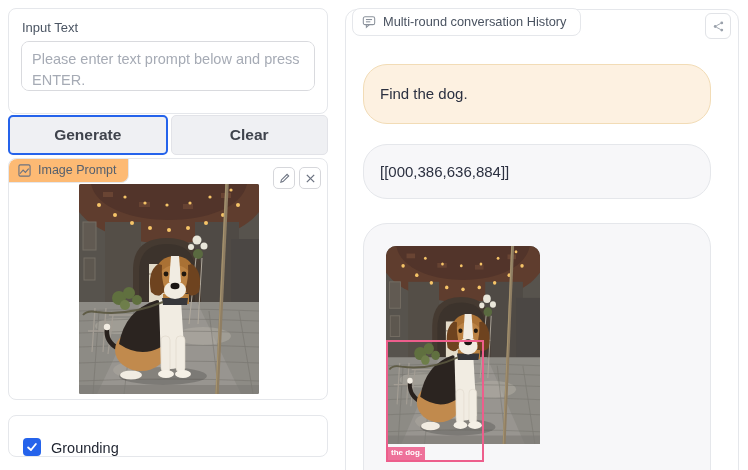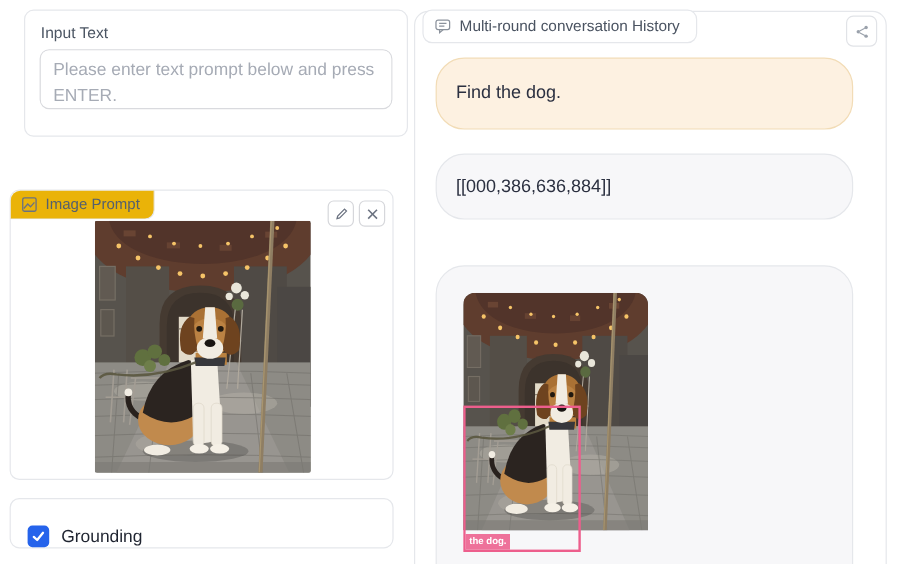--- a/index.html
+++ b/index.html
@@ -1,33 +1,33 @@
 <!DOCTYPE html>
 <html><head>
 <meta charset="utf-8">
 <style>
   html,body{margin:0;padding:0;background:#fff;}
   .stage{position:relative;width:748px;height:470px;overflow:hidden;background:#fff;
          font-family:"Liberation Sans","DejaVu Sans",sans-serif;color:#374151;}
   
   .card{position:absolute;background:#fff;border:1px solid #e5e7eb;border-radius:8px;box-sizing:border-box;}
-  .input-card{left:20px;top:8px;width:320px;height:106px;}
+  .input-card{left:8px;top:8px;width:320px;height:106px;}
   .input-label{font-size:13px;color:#4b5563;padding:11px 13px 6px 13px;}
   .prompt-box{display:block;width:294px;height:50px;margin:0 12px;box-sizing:border-box;
               border:1px solid #d9dade;border-radius:8px;padding:7px 10px;resize:none;
               font-family:inherit;font-size:14.5px;line-height:1.42;color:#111;background:#fff;outline:none;}
   .prompt-box::placeholder{color:#a6abb5;}
   .btn-row{position:absolute;left:8px;top:115px;width:320px;height:40px;display:flex;gap:3px;}
   .btn{flex:1;box-sizing:border-box;display:flex;align-items:center;justify-content:center;
        background:#eff0f3;border:1px solid #e2e3e8;border-radius:5px;
        font-weight:700;font-size:15.5px;color:#3f434c;cursor:pointer;}
   .btn.primary{border:2px solid #2563eb;}
   .image-card{left:8px;top:158px;width:320px;height:242px;}
   .img-badge{position:absolute;left:0;top:0;display:flex;align-items:center;gap:7px;
-             background:#eab308;padding:4px 11px 5px 9px;border-right:1px solid #e5e7eb;
+             background:#fdba74;padding:4px 11px 5px 9px;border-right:1px solid #e5e7eb;
              border-bottom:1px solid #e5e7eb;border-radius:8px 0 8px 0;
              font-size:12.5px;color:#55606e;z-index:2;}
   .img-tools{position:absolute;top:8px;right:6px;display:flex;gap:4px;z-index:2;}
   .tool-btn{width:22px;height:22px;box-sizing:border-box;border:1px solid #d6d7db;border-radius:5px;
             background:#fff;display:flex;align-items:center;justify-content:center;color:#6b7280;cursor:pointer;}
   .dog-img-left{position:absolute;left:70px;top:25px;width:180px;height:210px;border-radius:2px;overflow:hidden;}
   .grounding-card{left:8px;top:415px;width:320px;height:42px;display:flex;align-items:flex-end;gap:10px;padding-left:14px;}
   .checkbox{width:18px;height:18px;border-radius:4px;display:flex;align-items:center;justify-content:center;cursor:pointer;}
   .grounding-label{font-size:14.5px;color:#1f2430;}
   
@@ -35,22 +35,22 @@
               background:#fff;border:1px solid #e5e7eb;border-radius:12px;}
   .chat-tab{position:absolute;left:6px;top:-2px;display:flex;align-items:center;gap:7px;
             background:#fff;border:1px solid #e5e7eb;border-radius:8px;padding:5px 13px 6px 9px;
             font-size:12.8px;color:#4a5361;}
   .share-btn{position:absolute;top:3px;right:7px;width:26px;height:26px;box-sizing:border-box;
              border:1px solid #e1e3e7;border-radius:6px;background:#fff;display:flex;
              align-items:center;justify-content:center;color:#9aa1ab;cursor:pointer;}
   .chat-scroll{position:absolute;left:0;top:0;width:100%;height:100%;box-sizing:border-box;
                padding:38px 27px 20px 17px;overflow:hidden;}
   .bubble{box-sizing:border-box;border-radius:24px;font-size:15px;color:#2b3040;line-height:1.3;}
-  .bubble.user{background:#fdf1e1;border:1px solid #f2dcb6;padding:19px 16px;margin-bottom:20px;}
-  .bubble.bot{background:#f7f7f9;border:1px solid #e5e7eb;padding:17px 16px;margin-bottom:38px;}
+  .bubble.user{background:#fdf1e1;border:1px solid #f2dcb6;padding:19px 16px;margin-bottom:20px;margin-top:16px;}
+  .bubble.bot{background:#f7f7f9;border:1px solid #e5e7eb;padding:17px 16px;margin-bottom:24px;}
   .bubble.bot-img{background:#f7f7f9;border:1px solid #e5e7eb;padding:22px;margin-bottom:22px;}
   .dog-img-right{position:relative;width:154px;height:244px;border-radius:10px;overflow:hidden;}
   .bbox{position:absolute;left:0%;top:38.6%;width:63.6%;height:49.8%;
         border:2px solid #ed5e8c;box-sizing:border-box;}
   .bbox-label{position:absolute;left:0;bottom:0;background:rgba(237,94,140,.88);color:#fff;
               font-size:8px;font-weight:700;padding:1px 3px;white-space:nowrap;}
   svg{display:block;}
 </style>
 </head>
 <body>
@@ -175,20 +175,24 @@
   </symbol>
 </svg>
 
 <div class="stage">
 
   <div class="card input-card">
     <div class="input-label">Input Text</div>
     <textarea class="prompt-box" placeholder="Please enter text prompt below and press ENTER." style=""></textarea>
   </div>
 
+  <div class="btn-row">
+    <div class="btn primary">Generate</div>
+    <div class="btn">Clear</div>
+  </div>
 
   <div class="card image-card">
     <div class="img-badge">
       <span>
         <svg width="13" height="13" viewBox="0 0 14 14" fill="none" stroke="#6b7280" stroke-width="1.2">
           <rect x="1" y="1" width="12" height="12" rx="1.5"></rect>
           <path d="M2,10.5 L5.5,6.5 L8,9 L11.5,5"></path>
         </svg>
       </span>
       <span>Image Prompt</span>

